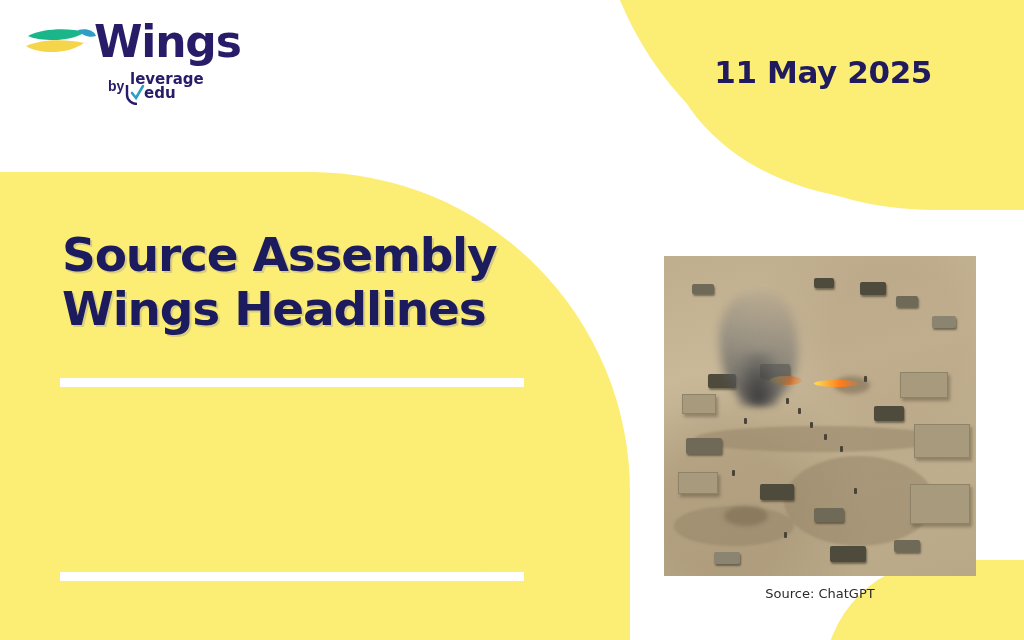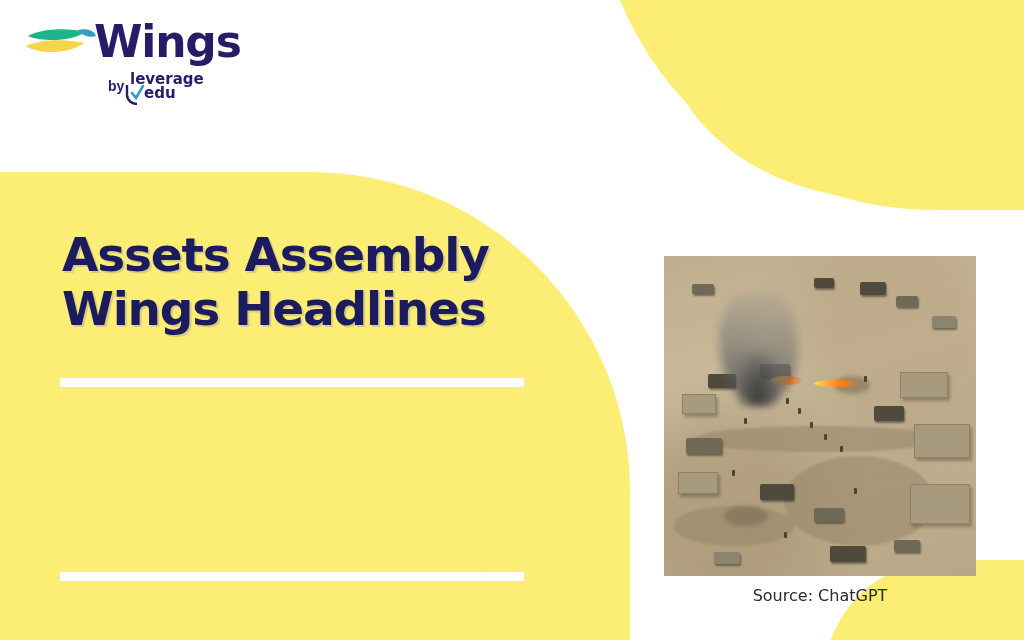--- a/index.html
+++ b/index.html
@@ -205,21 +205,21 @@
   .photo {
     position: relative;
     width: 312px;
     height: 320px;
     overflow: hidden;
     background: #c8b79a;
   }
   .photo-caption {
     margin-top: 10px;
     text-align: center;
-    font-size: 16px;
+    font-size: 13px;
     color: #2b2b2b;
     font-family: "DejaVu Sans", sans-serif;
   }
 
   
   .ph-sand {
     position: absolute; inset: 0;
     background:
       radial-gradient(circle at 20% 80%, rgba(160,140,110,0.45) 0 18%, rgba(0,0,0,0) 40%),
       radial-gradient(circle at 75% 25%, rgba(180,160,130,0.5) 0 20%, rgba(0,0,0,0) 45%),
@@ -304,23 +304,24 @@
       <div class="logo-by">by</div>
       <svg class="logo-vmark" viewBox="0 0 20 22">
         <path d="M2 2 L2 12 C2 18 8 21 12 21" stroke="#281b68" stroke-width="2.4" fill="none"></path>
         <path d="M7 10 L11 15 L18 3" stroke="#2f9ec4" stroke-width="2.6" fill="none" stroke-linecap="round"></path>
       </svg>
       <div class="logo-leverage">leverage</div>
       <div class="logo-edu">edu</div>
     </div>
   </div>
 
+  <div class="date">11 May 2025</div>
 
   <div class="headline">
-    <div>Assets Assembly</div>
+    <div>Source Assembly</div>
     <div>Wings Headlines</div>
   </div>
 
   <div class="rule rule-top"></div>
 
 
   <div class="rule rule-bottom"></div>
 
   <div class="photo-wrap">
     <div class="photo">

